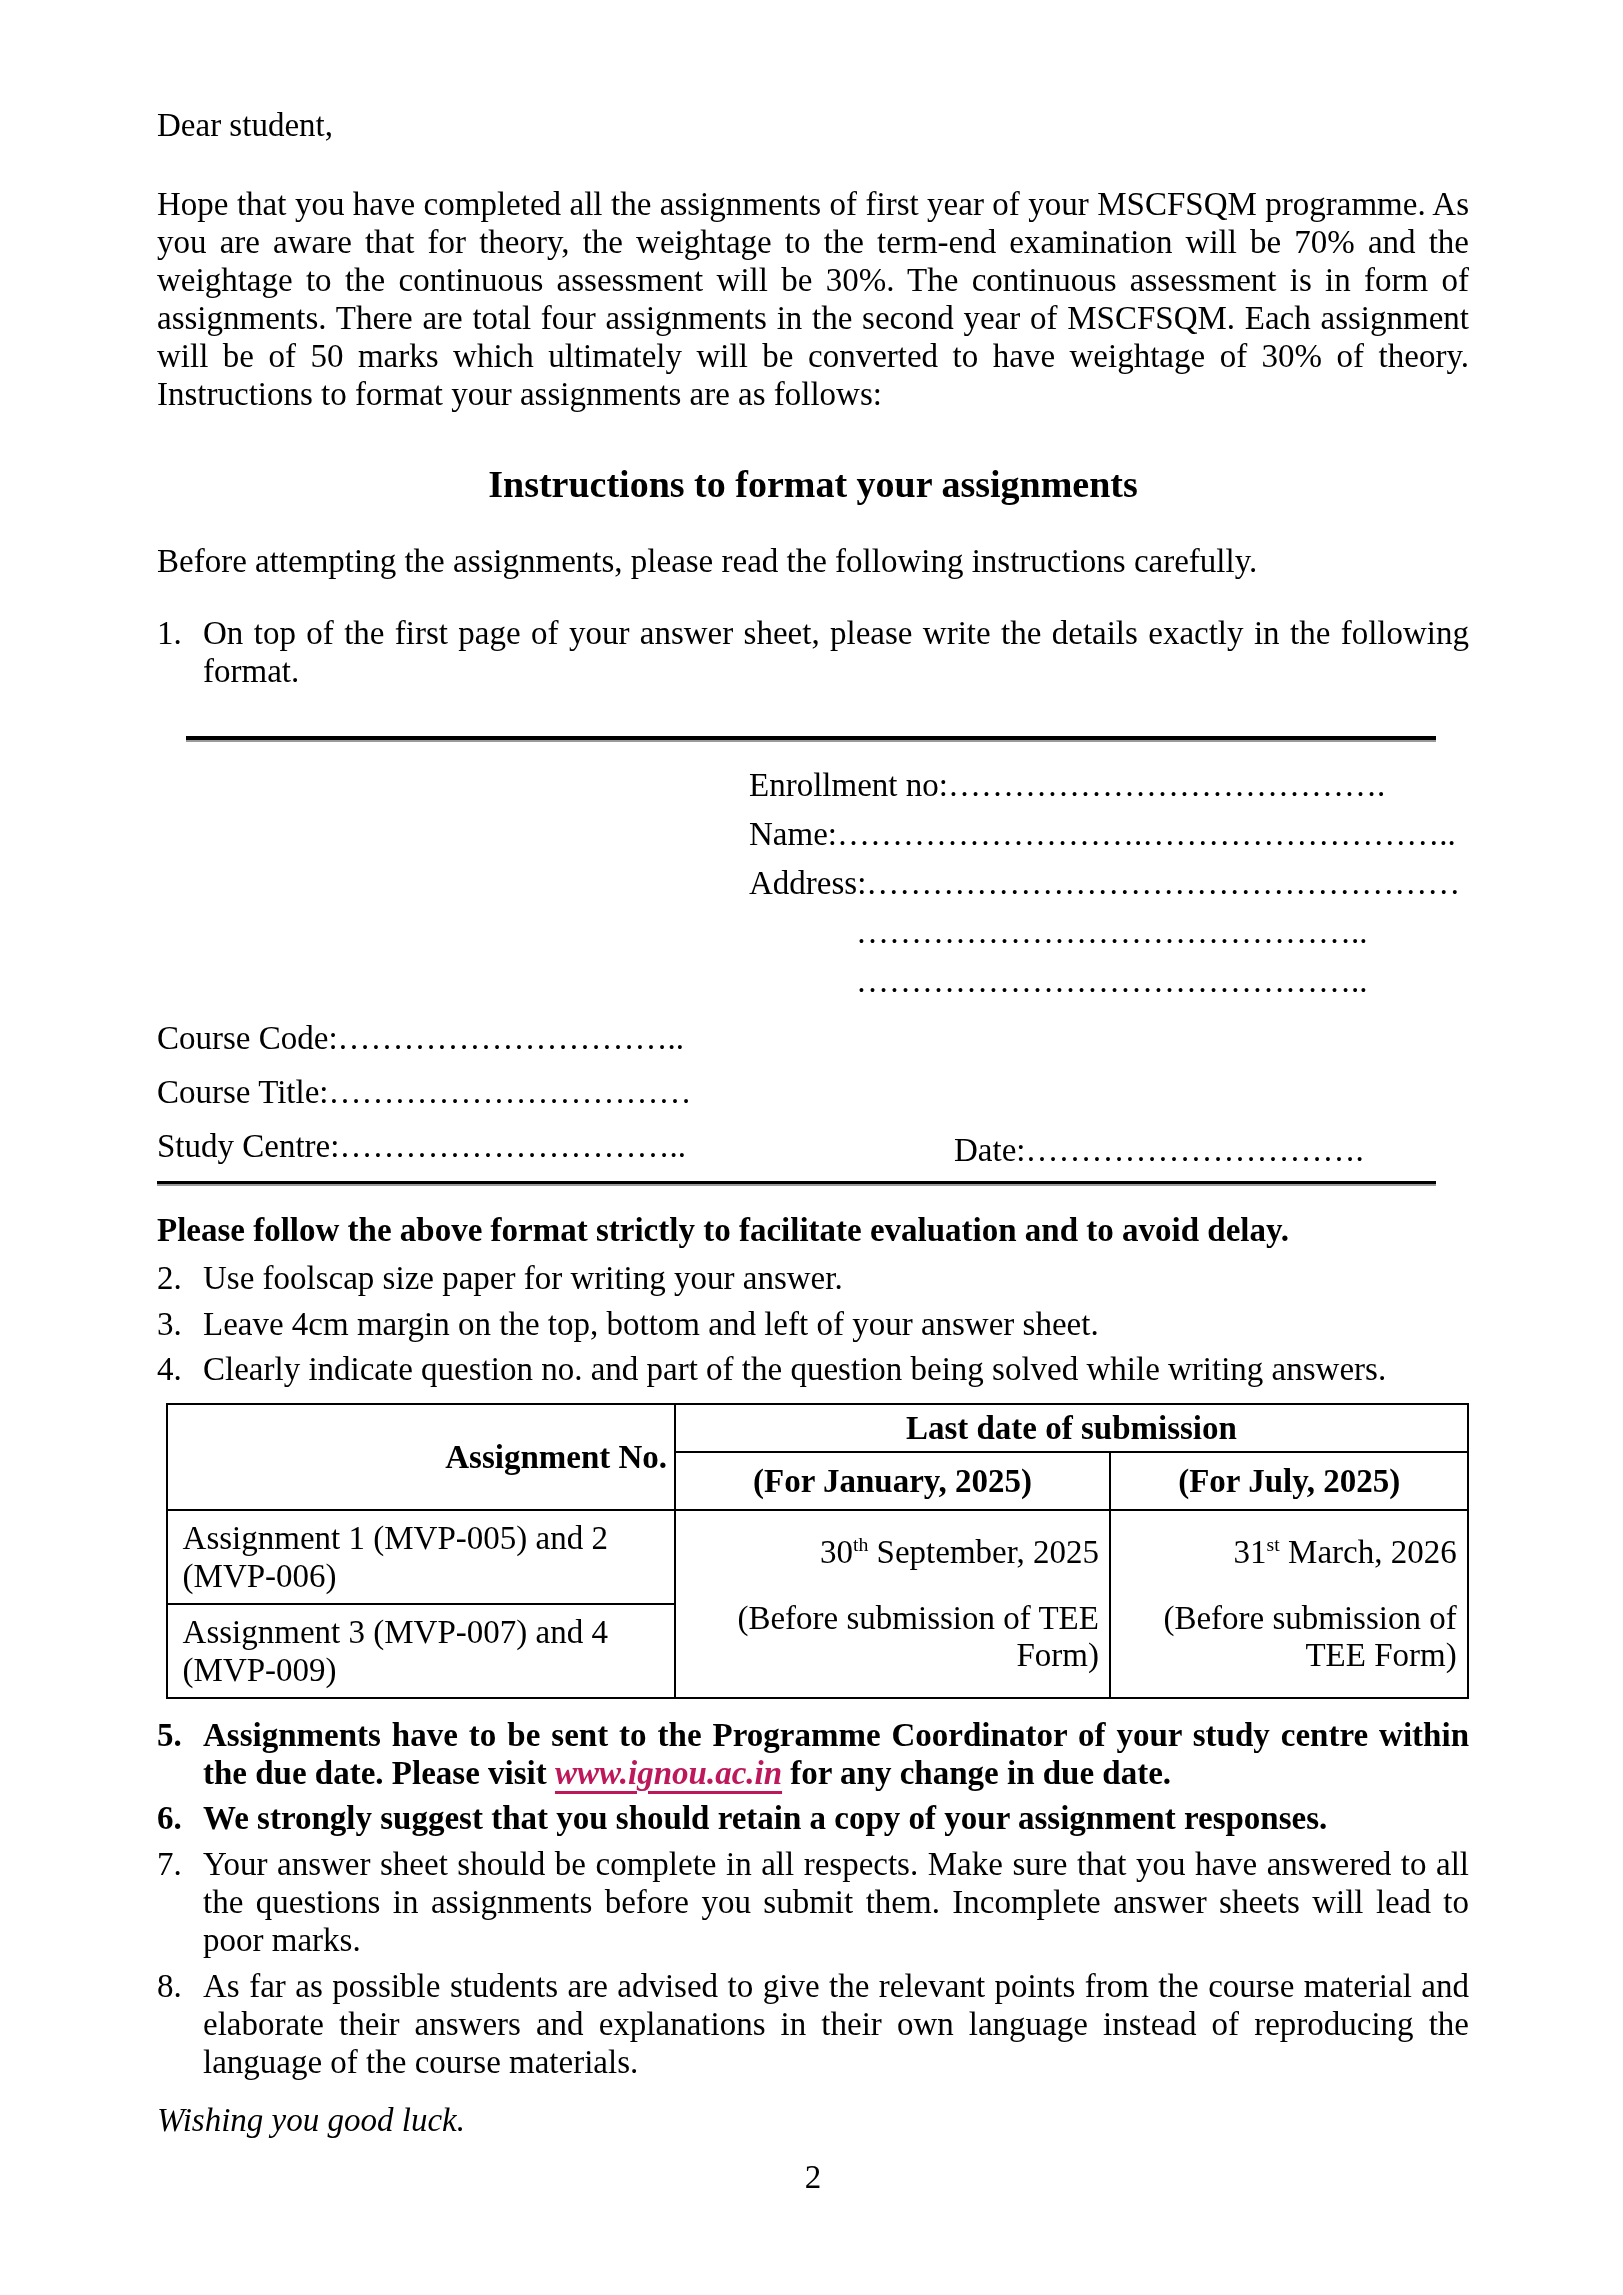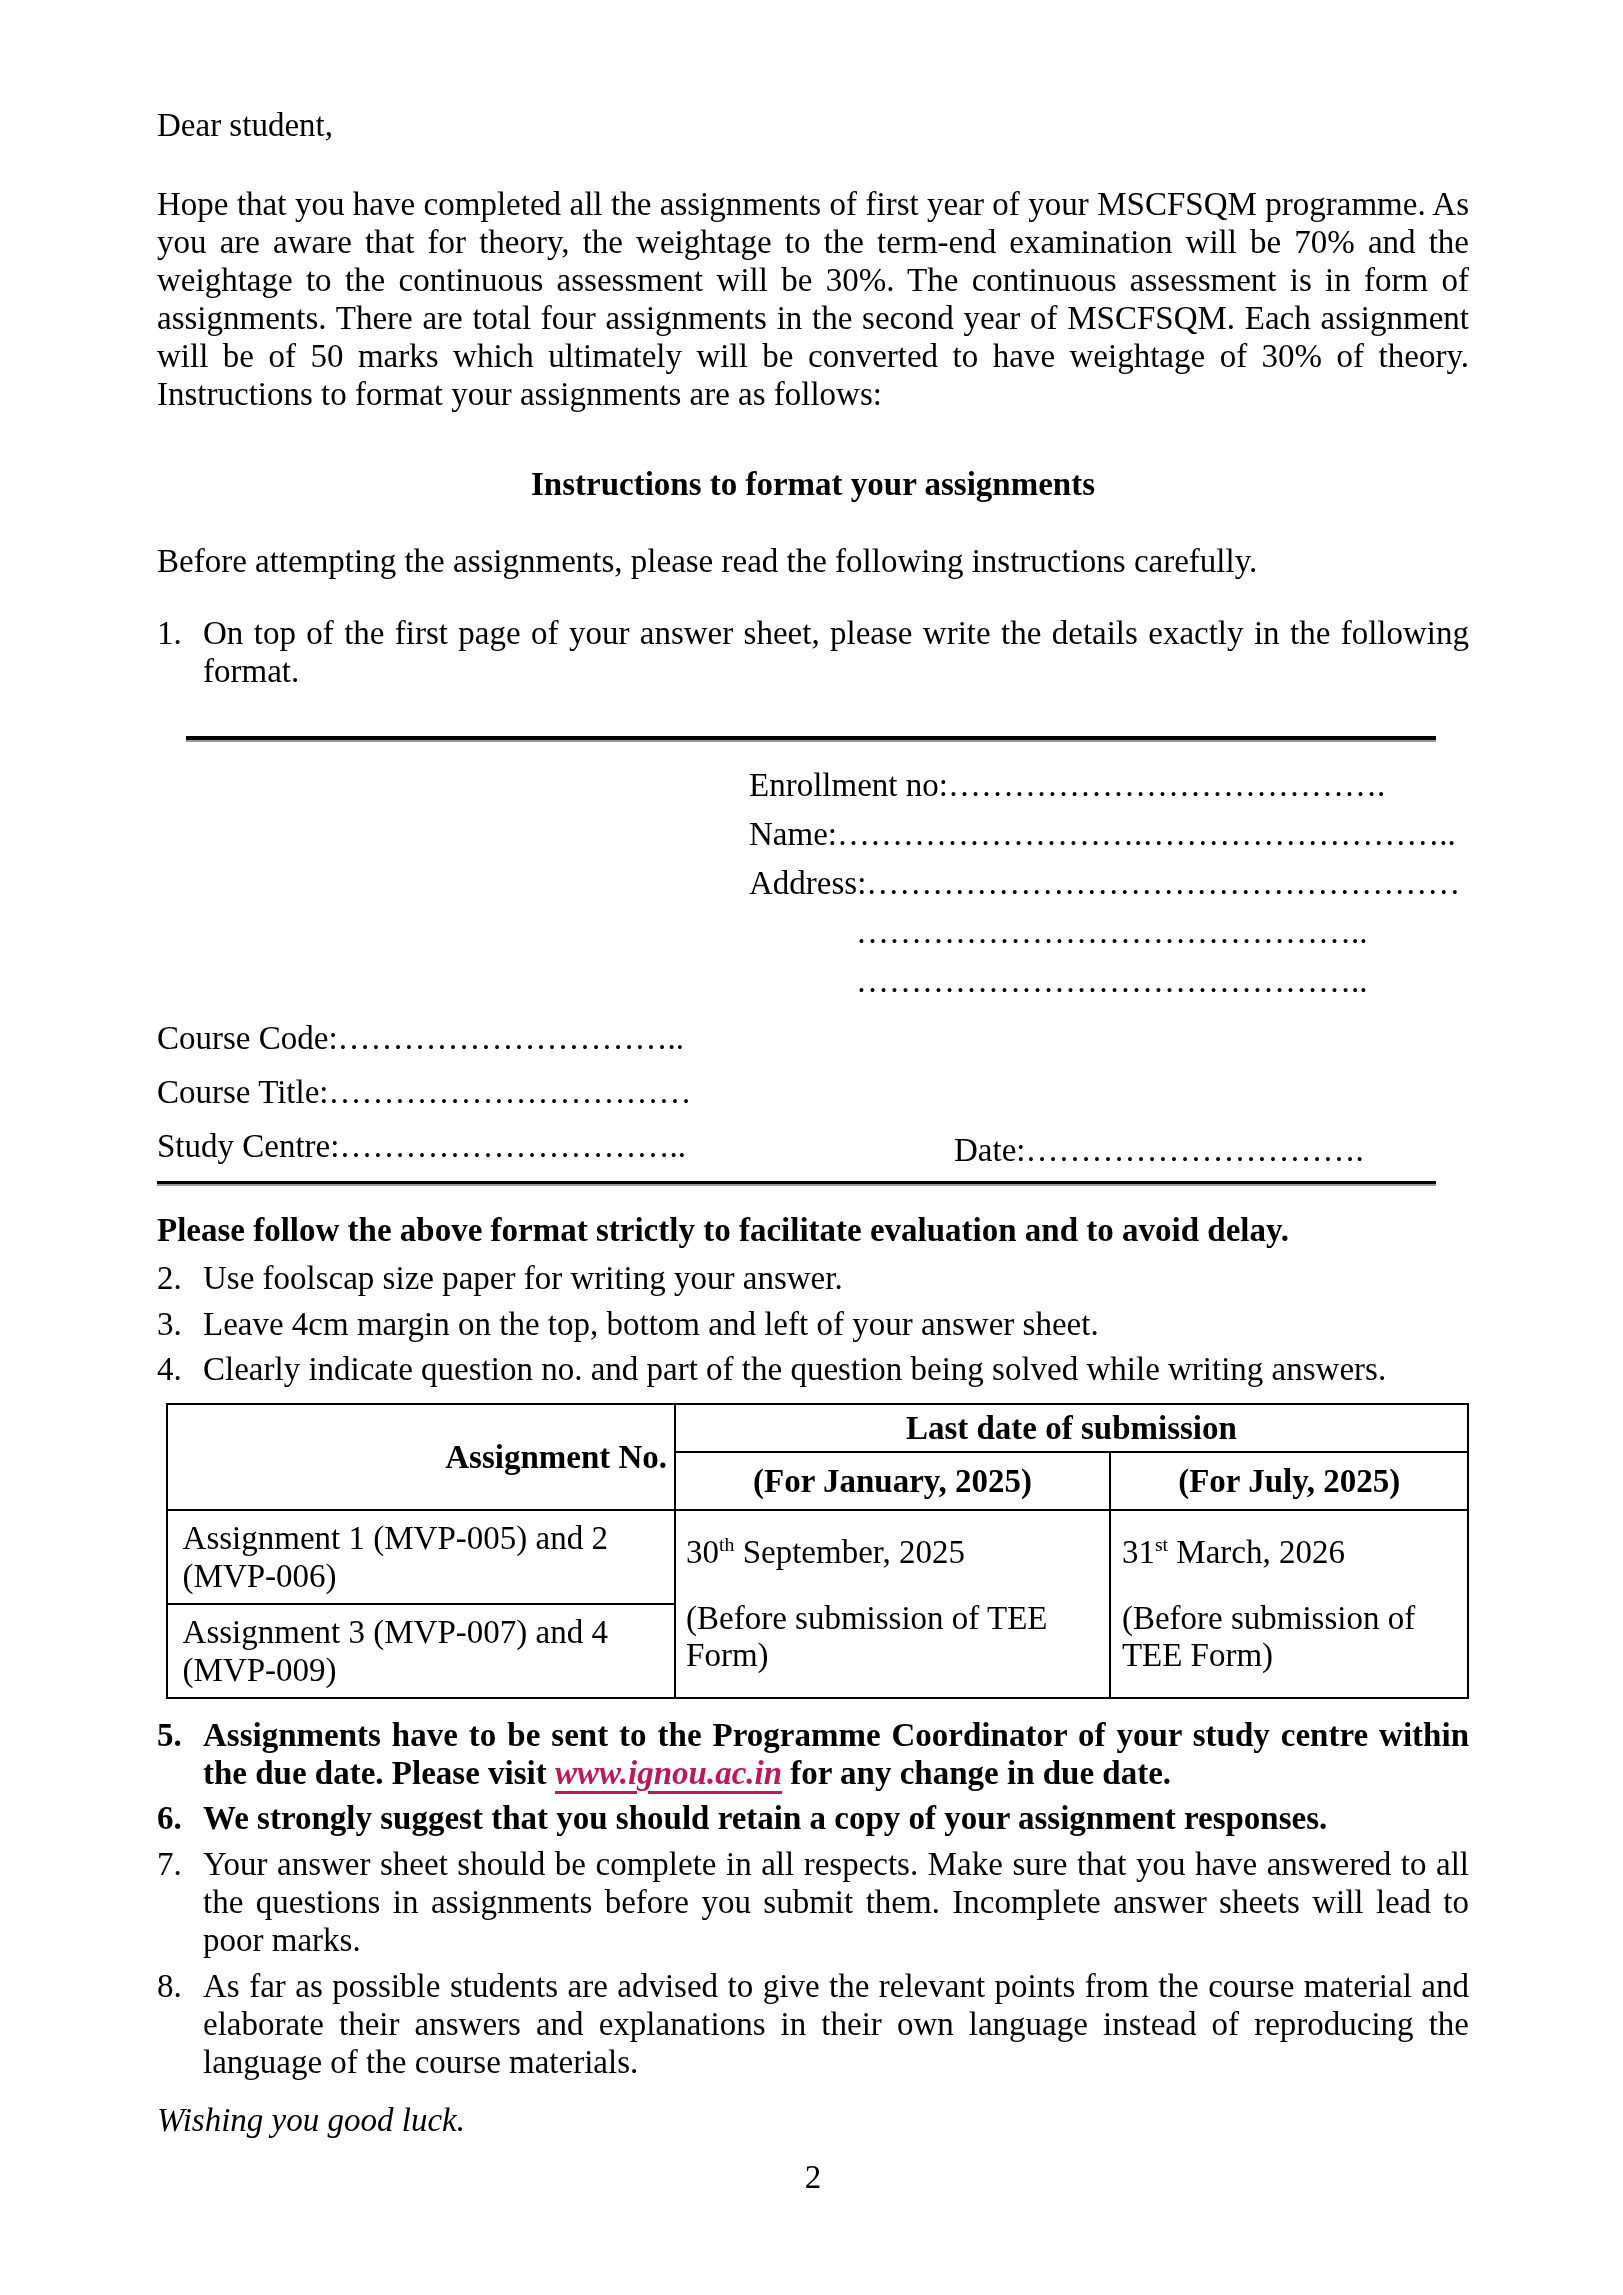--- a/index.html
+++ b/index.html
@@ -26,21 +26,21 @@
     margin-top: 41px;
     line-height: 38px;
     text-align: justify;
   }
 
   .heading {
     margin-top: 52px;
     line-height: 38px;
     font-weight: bold;
     text-align: center;
-    font-size: 33px;
+    font-size: 38px;
   }
 
   .before-note { margin-top: 39px; line-height: 38px; }
 
   
   .li { display: flex; line-height: 38px; }
   .li .num { flex: 0 0 46px; }
   .li .li-text { flex: 1; }
   .item1 { margin-top: 34px; }
 
@@ -83,21 +83,21 @@
   .col-jul { width: 27.5%; }
   th.assignment-no-header {
     text-align: right;
     vertical-align: top;
     padding: 6.5px 6.5px 6.5px 14.4px;
     font-weight: bold;
   }
   th.last-date-header { text-align: center; padding: 3.9px 6.5px; font-weight: bold; }
   th.session-header { text-align: center; padding: 9.2px 6.5px; font-weight: bold; margin-top: 8px; }
   td.assignment-cell { text-align: left; padding: 7.9px 13px 7.9px 14.4px; }
-  td.date-cell { text-align: left; padding: 6.5px 10.5px; }
+  td.date-cell { text-align: right; padding: 6.5px 10.5px; }
   td.date-cell .note { margin-top: 29px; line-height: 37px; }
   sup { font-size: 60%; line-height: 0; vertical-align: super; }
 
   .items-after-table { margin-top: 17px; }
   .items-after-table .li { line-height: 38px; }
   .li + .li { margin-top: 7.9px; }
 
   a.ignou-link {
     color: #be185d;
     font-weight: bold;

